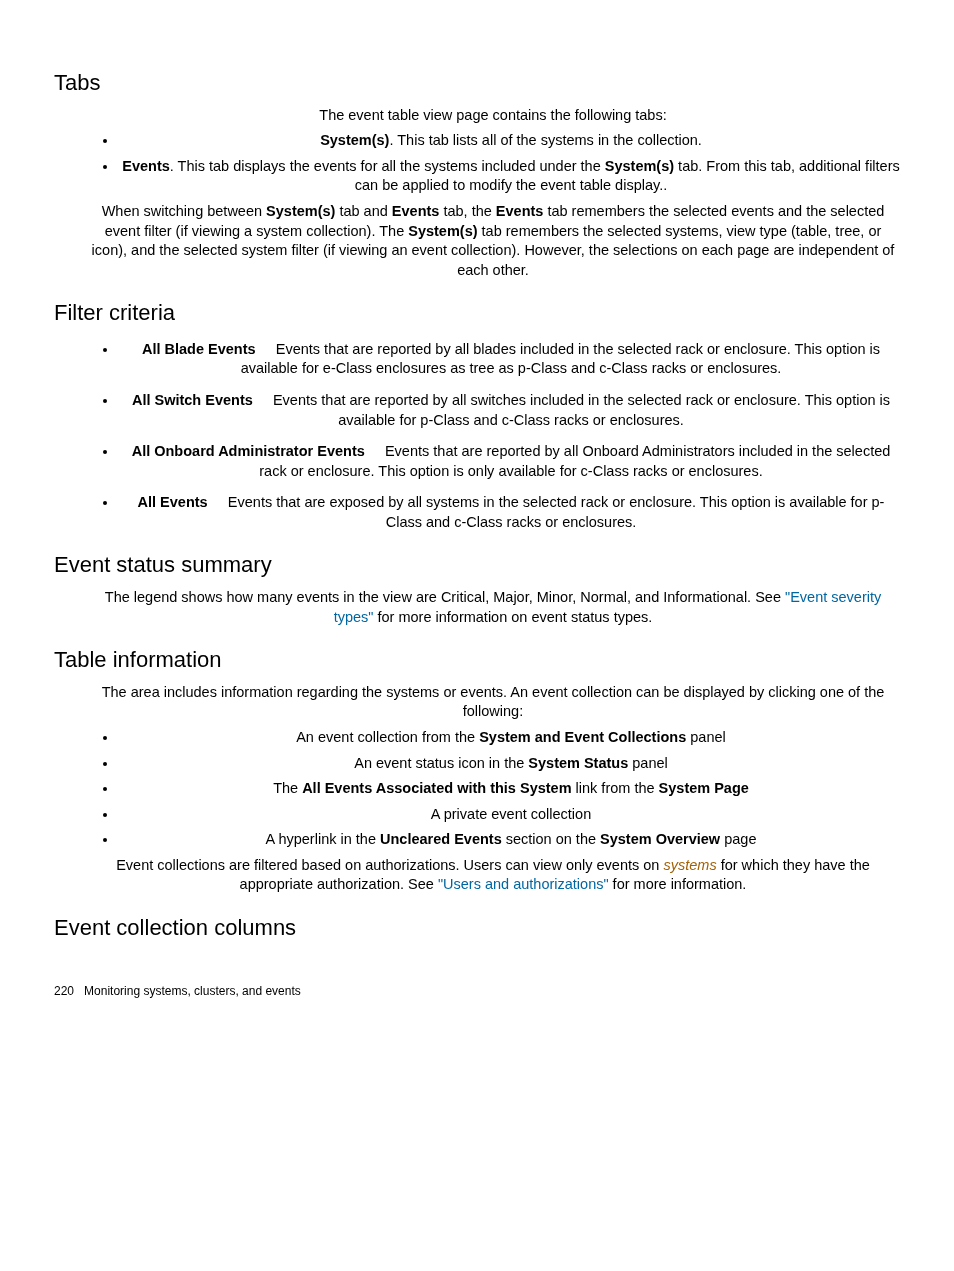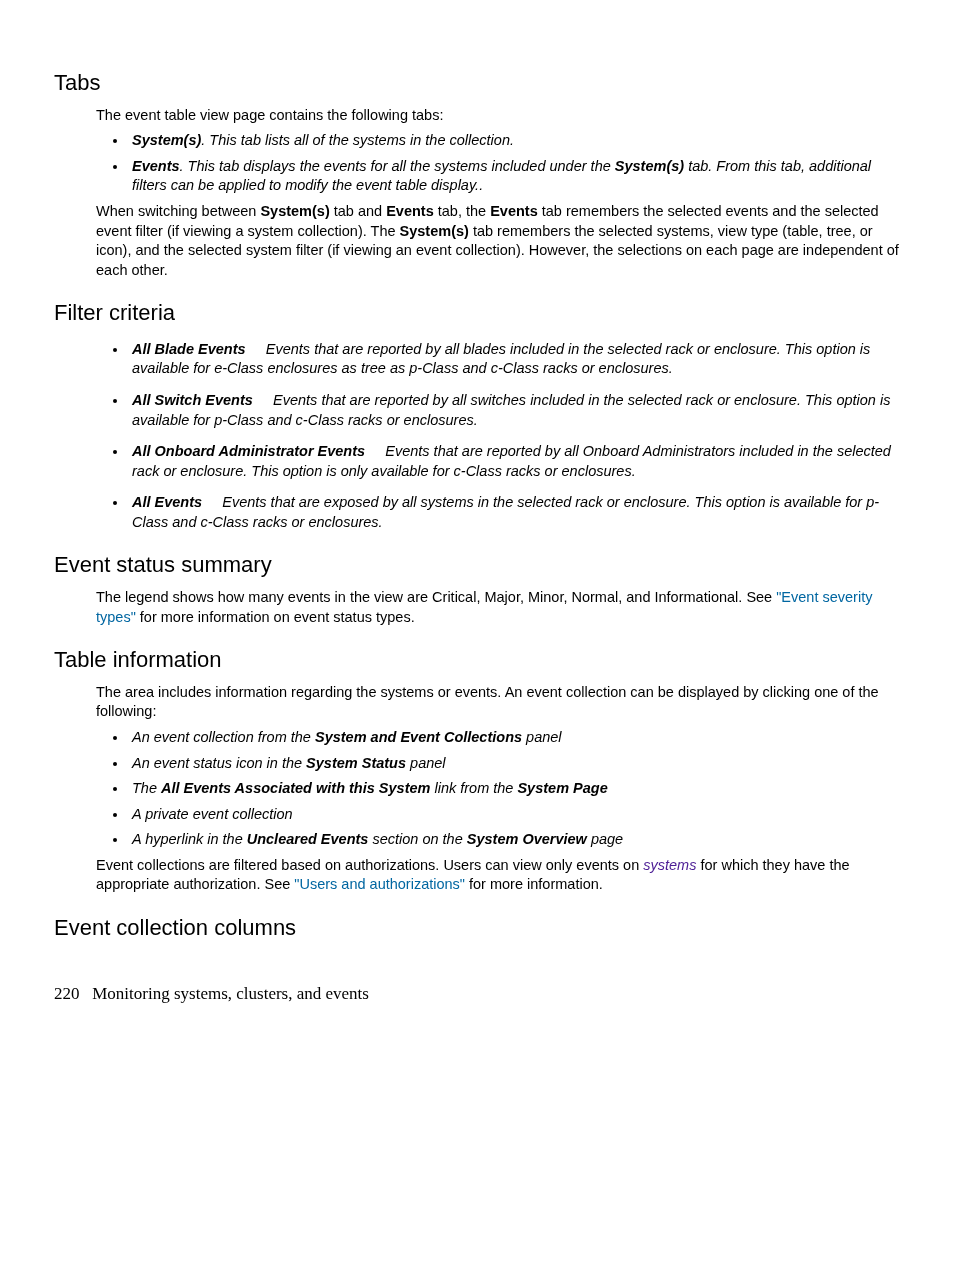--- a/index.html
+++ b/index.html
@@ -13,51 +13,51 @@
     background: #fff;
   }
   h2 {
     font-family: "Futura", "Century Gothic", Arial, sans-serif;
     font-weight: 400;
     font-size: 22px;
     margin: 18px 0 8px 0;
     color: #000;
   }
   .body-indent {
-    margin-left: 42px;
+    margin-left: 32px;
+    text-align: center;
   }
   p {
     margin: 6px 0;
   }
   ul {
     margin: 6px 0 6px 18px;
     padding: 0;
-    font-style: italic;
   }
   li {
     margin: 6px 0 6px 14px;
     padding-left: 4px;
   }
   .spaced li {
     margin-top: 12px;
     margin-bottom: 12px;
   }
   b {
     font-weight: 700;
   }
   .link {
     color: #0066a1;
   }
   .link-italic {
-    color: #4c1d95;
+    color: #a16207;
     font-style: italic;
   }
   .footer {
-    font-family: Liberation Serif, serif;
-    font-size: 17px;
+    font-family: Liberation Sans, sans-serif;
+    font-size: 12px;
     margin-top: 40px;
   }
 </style>
 </head>
 <body>
 
 <h2>Tabs</h2>
 <div class="body-indent">
   <p>The event table view page contains the following tabs:</p>
   <ul>

